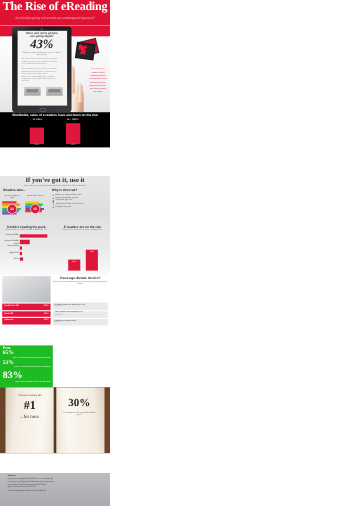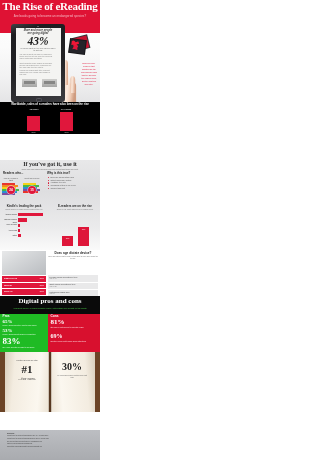--- a/index.html
+++ b/index.html
@@ -109,21 +109,21 @@
   .ar{position:absolute;left:48px;width:50px;height:6.6px;background:#e9e9ea;}
   .ar span{position:absolute;left:1.5px;top:0.6px;font-size:1.7px;line-height:2.2px;color:#444;}
   .ar em{position:absolute;left:1.5px;top:3px;font-size:1.6px;line-height:2.1px;color:#8b8b8b;font-style:normal;}
 
   
   #dpc{top:296px;height:18px;background:#0a0a0a;}
   #dpc-h{position:absolute;left:0;right:0;top:2.2px;text-align:center;font-family:"Liberation Serif",serif;
       font-weight:bold;font-size:7px;line-height:7.4px;color:#ffffff;}
   #dpc-s{position:absolute;left:0;right:0;top:10.5px;text-align:center;font-size:1.7px;line-height:2.3px;color:#49d248;}
 
-  #pros{top:314px;left:0;width:48px;height:38px;background:#1fbb24;position:absolute;overflow:hidden;}
+  #pros{top:314px;left:0;width:48px;height:38px;background:#1fbb24;position:absolute;overflow:hidden;text-align:right;}
   #cons{top:314px;left:48px;width:52px;height:38px;background:#d8102e;position:absolute;overflow:hidden;}
   .pc-h{position:absolute;left:2.5px;top:1px;font-weight:bold;font-size:3.2px;line-height:3.6px;color:#ffffff;}
   .pc-n{position:absolute;left:2.5px;font-family:"Liberation Serif",serif;font-weight:bold;color:#ffffff;}
   .pc-t{position:absolute;left:2.5px;font-size:1.7px;line-height:2.2px;color:#e7ffe7;}
 
   
   #print{top:352px;height:60px;background:#6b4326;}
   #pg-l{position:absolute;left:5px;top:0;width:44px;height:60px;
       background:linear-gradient(95deg,#d8cdbb 0%,#f3ece0 22%,#fbf7ef 75%,#ece3d4 100%);}
   #pg-r{position:absolute;left:51px;top:0;width:44px;height:60px;
@@ -311,42 +311,31 @@
     <div class="ar" style="top:32.5px">
       <span>Tablet owners are most likely to be</span>
       <em>age 18-29</em>
     </div>
     <div class="ar" style="top:40px">
       <span>Printed book readers skew</span>
       <em>age 50+</em>
     </div>
   </div>
 
-  <div class="sec" id="dpc">
-    <div id="dpc-h">Digital pros and cons</div>
-    <div id="dpc-s">According to a survey of readers across the country, a little distance may separate our two formats.</div>
-  </div>
 
   <div id="pros">
     <div class="pc-h">Pros</div>
     <div class="pc-n" style="top:4.5px;font-size:5px;line-height:5.4px">65%</div>
     <div class="pc-t" style="top:9.6px;right:2px">prefer e-books when they want a book quickly</div>
     <div class="pc-n" style="top:13.5px;font-size:5px;line-height:5.4px">53%</div>
     <div class="pc-t" style="top:18.6px;right:2px">prefer e-books when traveling or commuting</div>
     <div class="pc-n" style="top:22.5px;font-size:9px;line-height:9.4px">83%</div>
     <div class="pc-t" style="top:32px;right:2px">say a wide selection is easier to find online</div>
   </div>
 
-  <div id="cons">
-    <div class="pc-h">Cons</div>
-    <div class="pc-n" style="top:4.5px;font-size:7px;line-height:7.4px">81%</div>
-    <div class="pc-t" style="top:12px;right:2px;color:#ffdfe4">still prefer a printed book to read with a child</div>
-    <div class="pc-n" style="top:19px;font-size:6px;line-height:6.4px">69%</div>
-    <div class="pc-t" style="top:25.6px;right:2px;color:#ffdfe4">said they prefer print to share books with others</div>
-  </div>
 
   <div class="sec" id="print">
     <div id="pg-l"></div>
     <div id="pg-r"></div>
     <div id="gutter"></div>
     <div id="pb-c">Printed books are still</div>
     <div id="pb-1">#1</div>
     <div id="pb-f">...for now.</div>
     <div id="pb-72">30%</div>
     <div id="pb-72s">of Americans read a printed book last year.</div>

